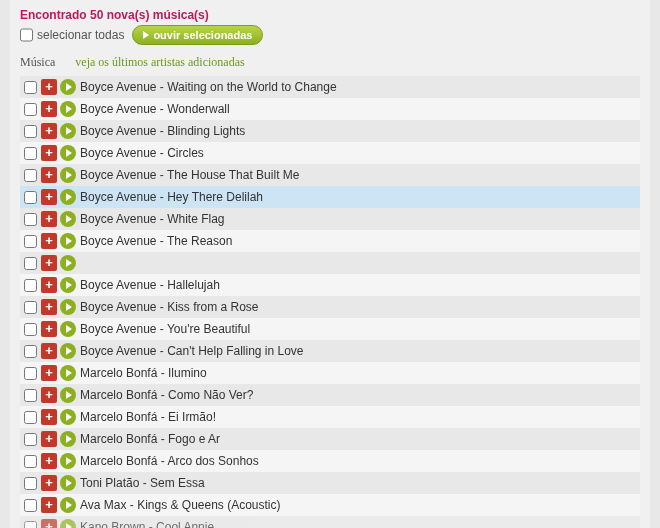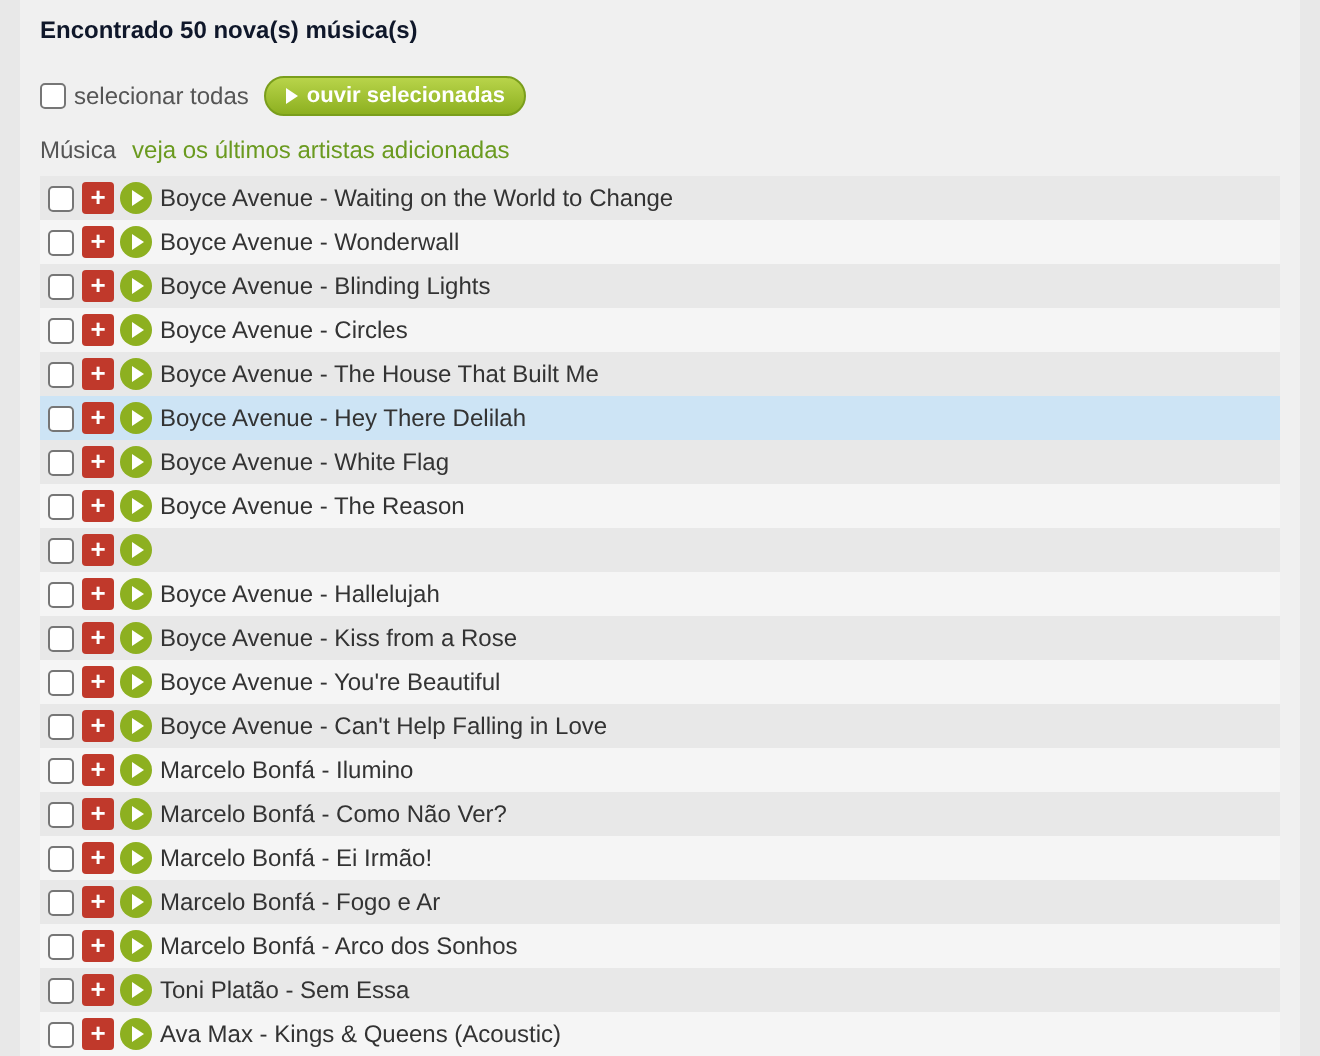--- a/index.html
+++ b/index.html
@@ -10,23 +10,23 @@
       width: 660px;
       min-height: 528px;
     }
     .main-container {
       background: #f0f0f0;
       padding: 8px 10px;
       width: 640px;
       margin: 0 auto;
     }
     .found-text {
-      color: #0f172a;
+      color: #be185d;
       font-size: 12px;
-      margin-bottom: 16px;
+      margin-bottom: 3px;
     }
     .found-text span {
       font-weight: bold;
     }
     .toolbar {
       display: flex;
       align-items: center;
       gap: 8px;
       margin-bottom: 10px;
     }
@@ -52,23 +52,24 @@
     .play-selected-btn .play-tri {
       width: 0;
       height: 0;
       border-top: 4px solid transparent;
       border-bottom: 4px solid transparent;
       border-left: 6px solid #fff;
       display: inline-block;
     }
     .section-header {
       display: flex;
-      gap: 8px;
+      gap: 20px;
       margin-bottom: 6px;
       font-size: 12px;
+      font-family: Liberation Serif, serif;
     }
     .section-header .musica-label {
       color: #555;
       font-weight: normal;
     }
     .section-header .artists-link {
       color: #6a9a1f;
       text-decoration: none;
     }
     .song-list {

